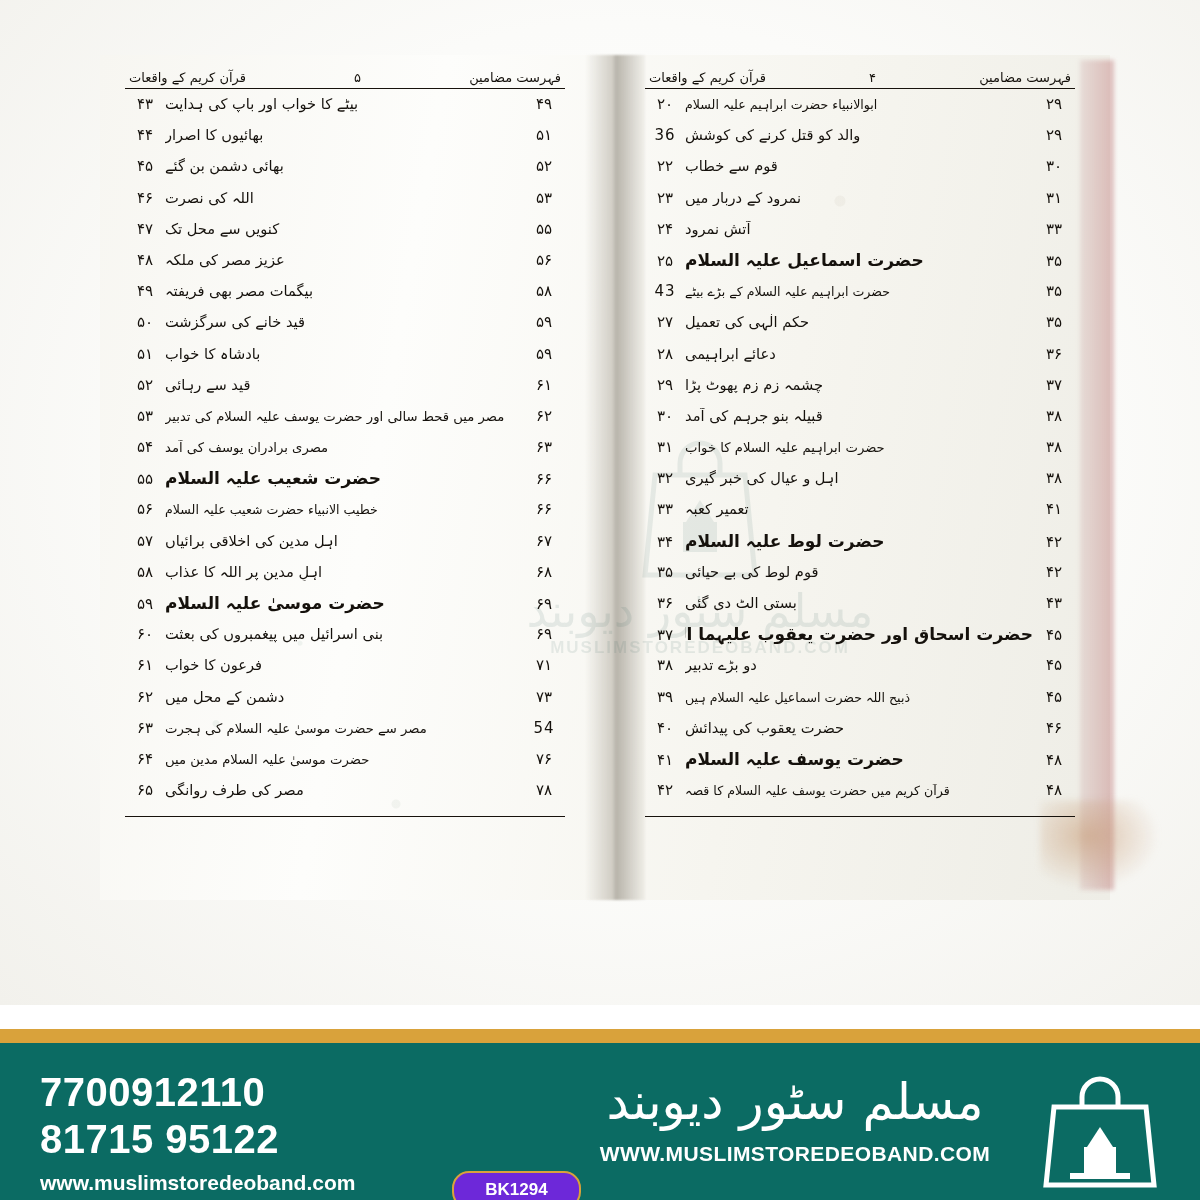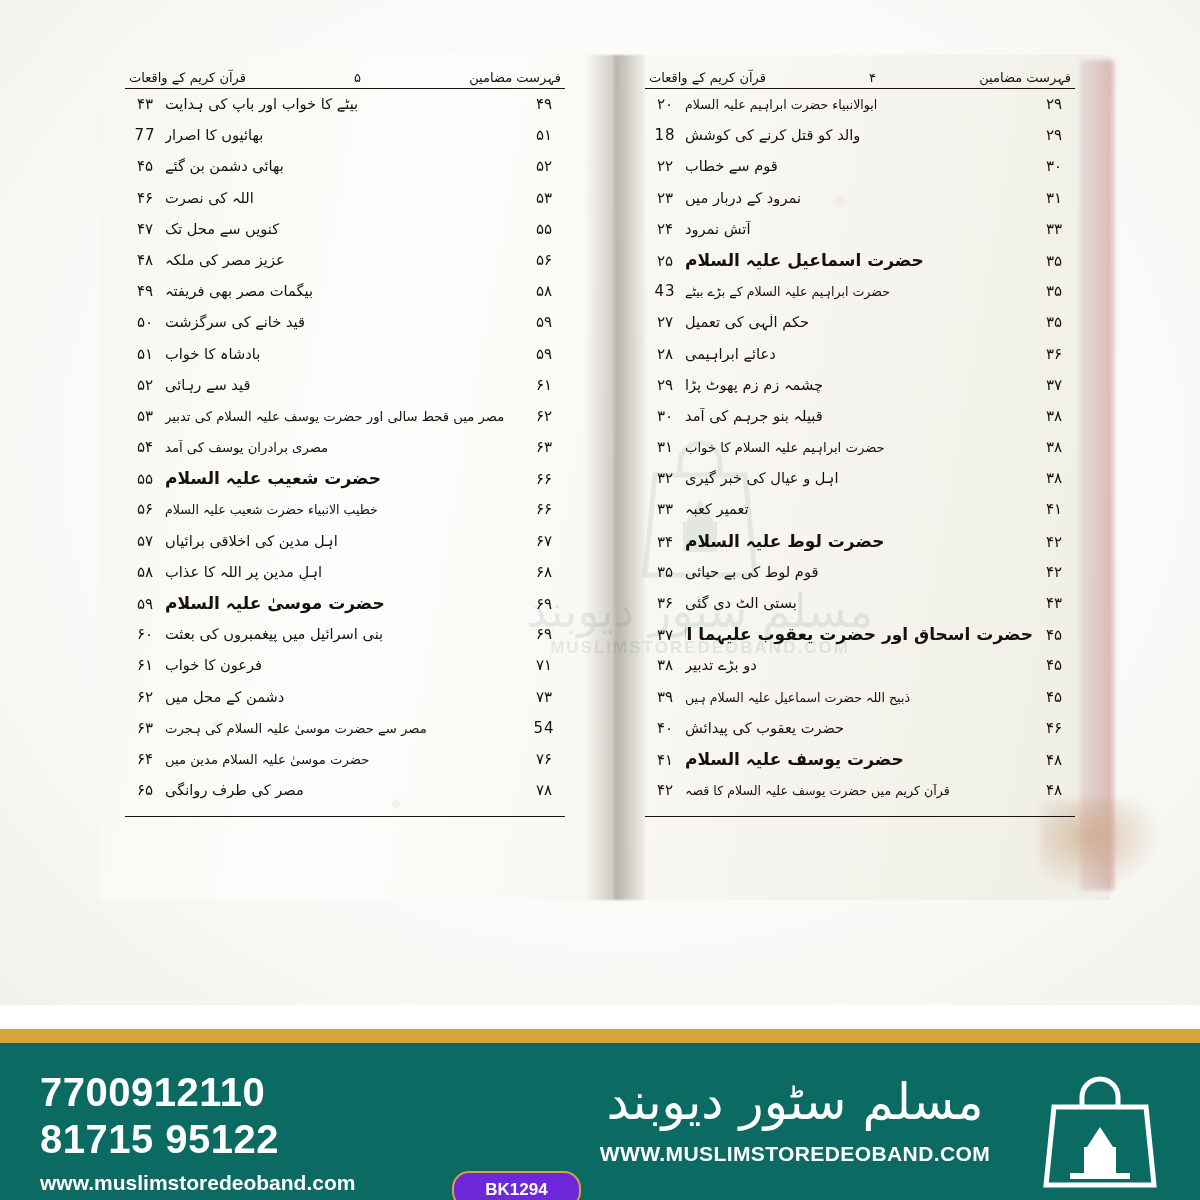--- a/index.html
+++ b/index.html
@@ -160,21 +160,21 @@
     </div>
     <div class="rows" id="rowsRight">
         <div class="row small">
           <span class="pg">۲۹</span>
           <span class="ttl">ابوالانبیاء حضرت ابراہیم علیہ السلام</span>
           <span class="no">۲۰</span>
         </div>
         <div class="row">
           <span class="pg">۲۹</span>
           <span class="ttl">والد کو قتل کرنے کی کوشش</span>
-          <span class="no">18</span>
+          <span class="no">36</span>
         </div>
         <div class="row">
           <span class="pg">۳۰</span>
           <span class="ttl">قوم سے خطاب</span>
           <span class="no">۲۲</span>
         </div>
         <div class="row">
           <span class="pg">۳۱</span>
           <span class="ttl">نمرود کے دربار میں</span>
           <span class="no">۲۳</span>
@@ -286,21 +286,21 @@
     </div>
     <div class="rows" id="rowsLeft">
         <div class="row">
           <span class="pg">۴۹</span>
           <span class="ttl">بیٹے کا خواب اور باپ کی ہدایت</span>
           <span class="no">۴۳</span>
         </div>
         <div class="row">
           <span class="pg">۵۱</span>
           <span class="ttl">بھائیوں کا اصرار</span>
-          <span class="no">77</span>
+          <span class="no">۴۴</span>
         </div>
         <div class="row">
           <span class="pg">۵۲</span>
           <span class="ttl">بھائی دشمن بن گئے</span>
           <span class="no">۴۵</span>
         </div>
         <div class="row">
           <span class="pg">۵۳</span>
           <span class="ttl">اللہ کی نصرت</span>
           <span class="no">۴۶</span>

